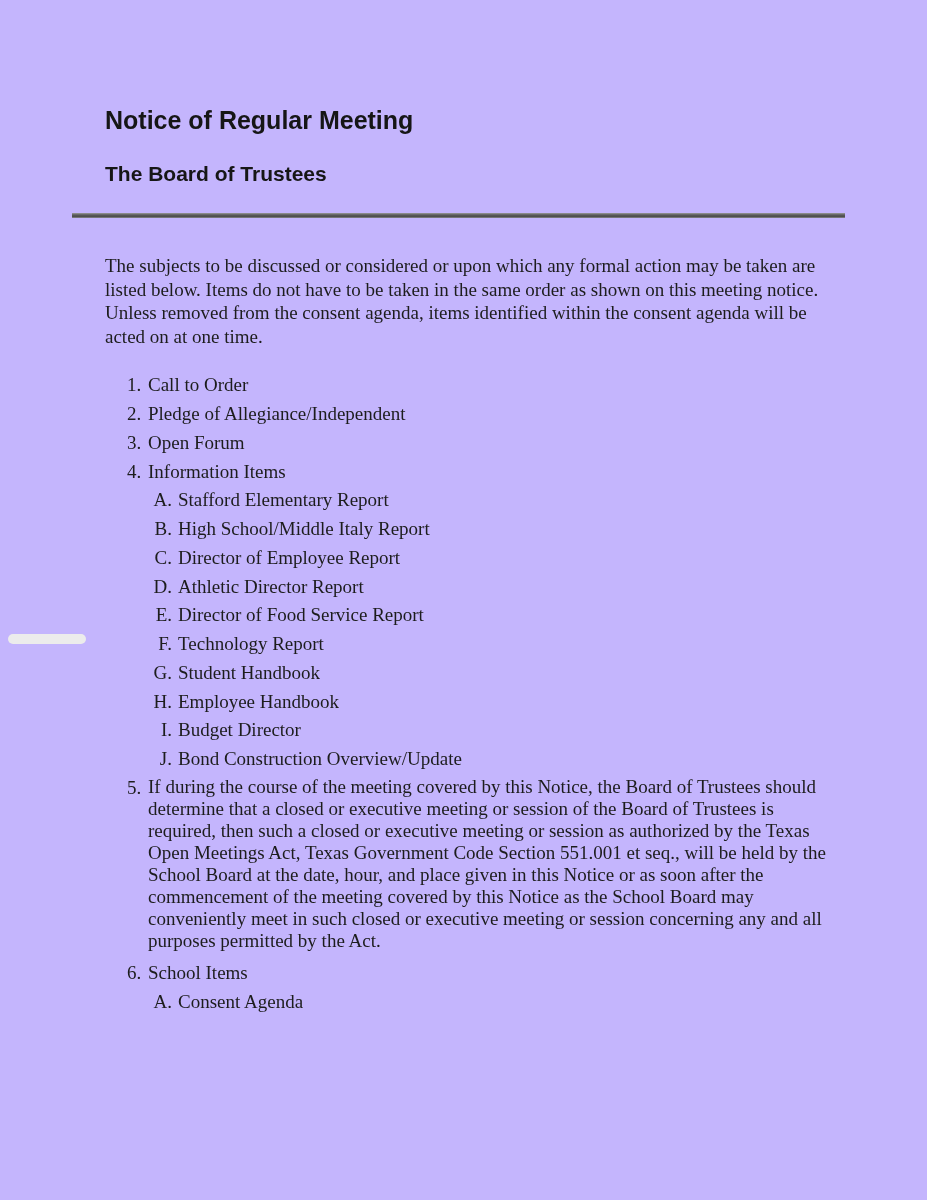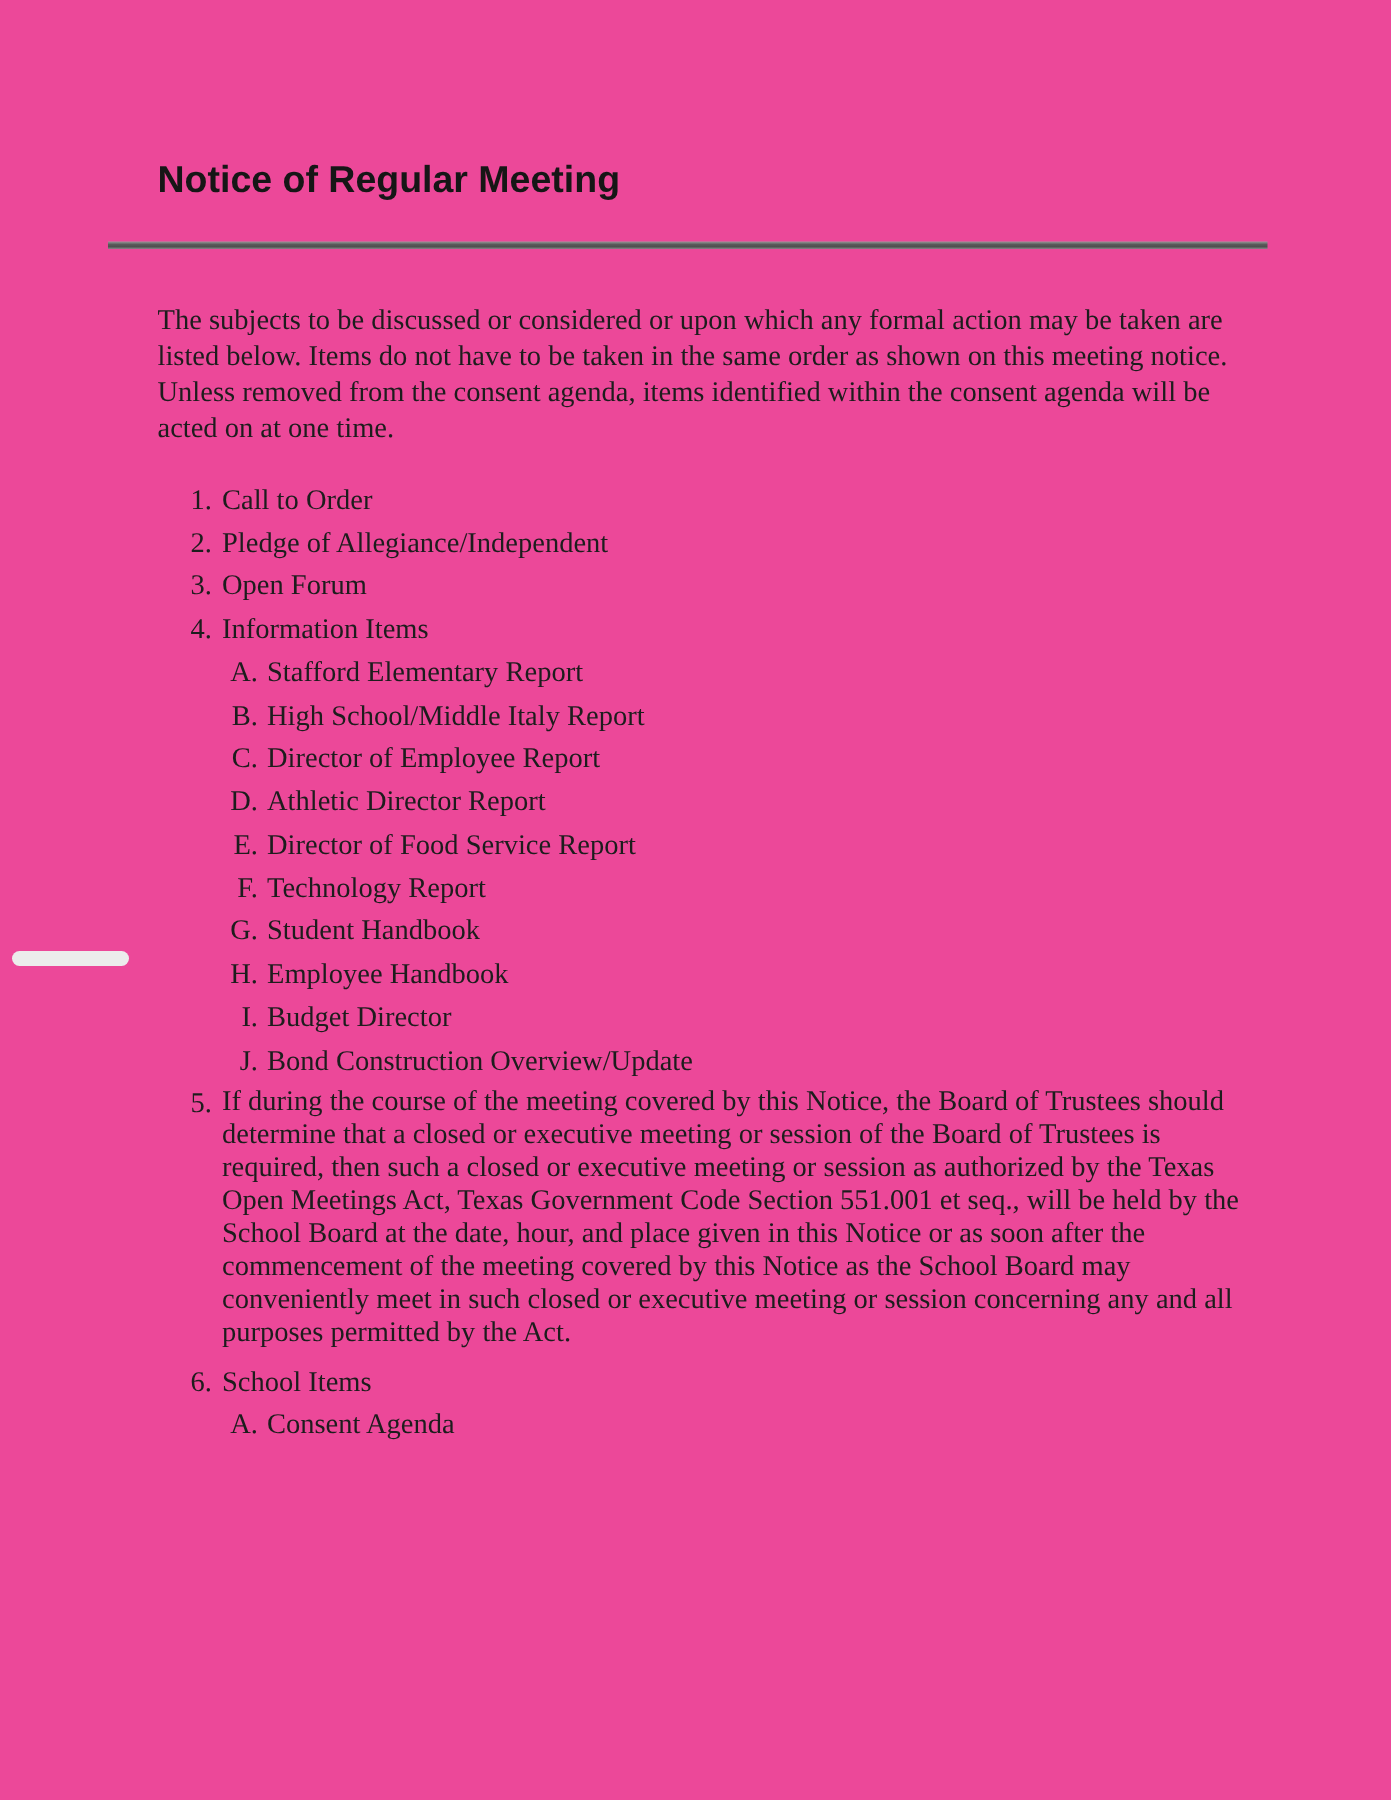--- a/index.html
+++ b/index.html
@@ -4,21 +4,21 @@
 <style>
   html, body {
     margin: 0;
     padding: 0;
     background: #ffffff;
   }
   .page {
     position: relative;
     width: 927px;
     height: 1200px;
-    background: #ec4899;
+    background: #c4b5fd;
     color: #1d1d1d;
     font-family: "Liberation Serif", serif;
     overflow: hidden;
   }
   .content {
     padding: 106px 82px 0 105px;
   }
   .doc-title {
     font-family: "Liberation Sans", sans-serif;
     font-weight: bold;
@@ -98,20 +98,21 @@
 </head>
 <body>
 
 <div class="page">
   <div class="smudge"></div>
   <div class="content">
 
     <h1 class="doc-title">Notice of Regular Meeting</h1>
 
     <div class="doc-subtitle">
+      <div>The Board of Trustees</div>
     </div>
 
     <div class="rule"></div>
 
 
     <p class="body-para">The subjects to be discussed or considered or upon which any formal action may be taken are listed below. Items do not have to be taken in the same order as shown on this meeting notice. Unless removed from the consent agenda, items identified within the consent agenda will be acted on at one time.</p>
 
     <div class="agenda">
 
       <div class="agenda-row">

